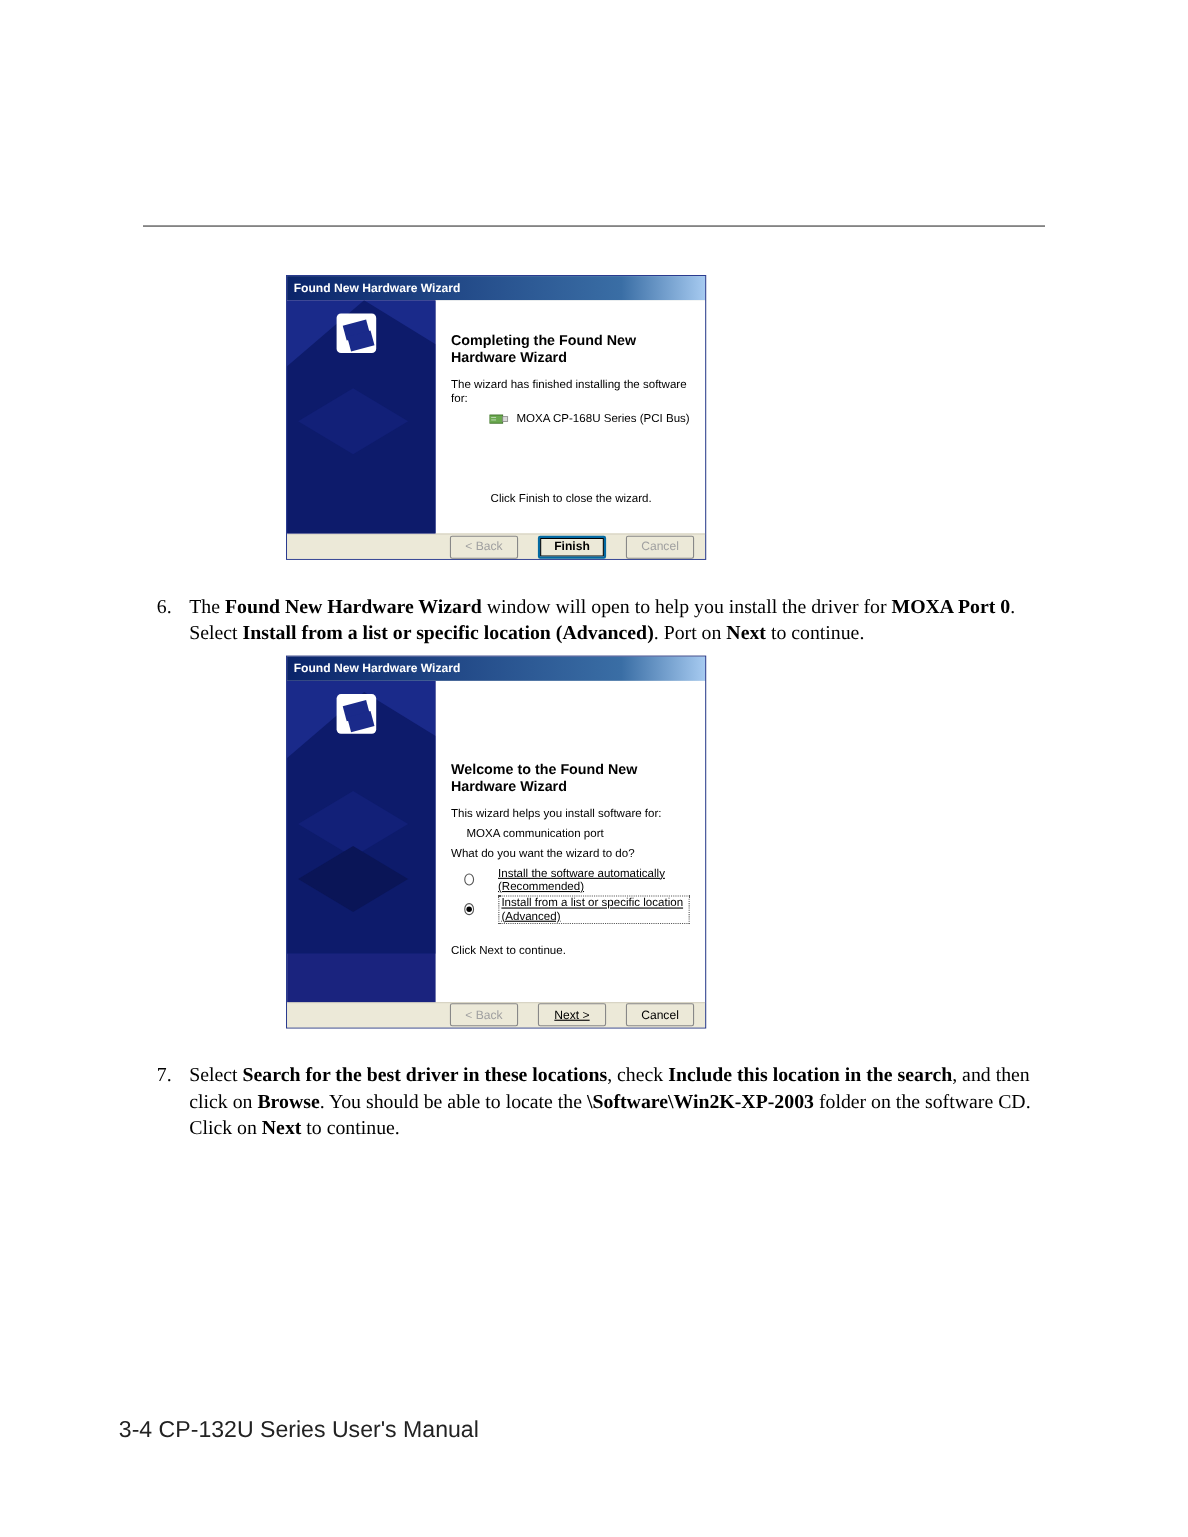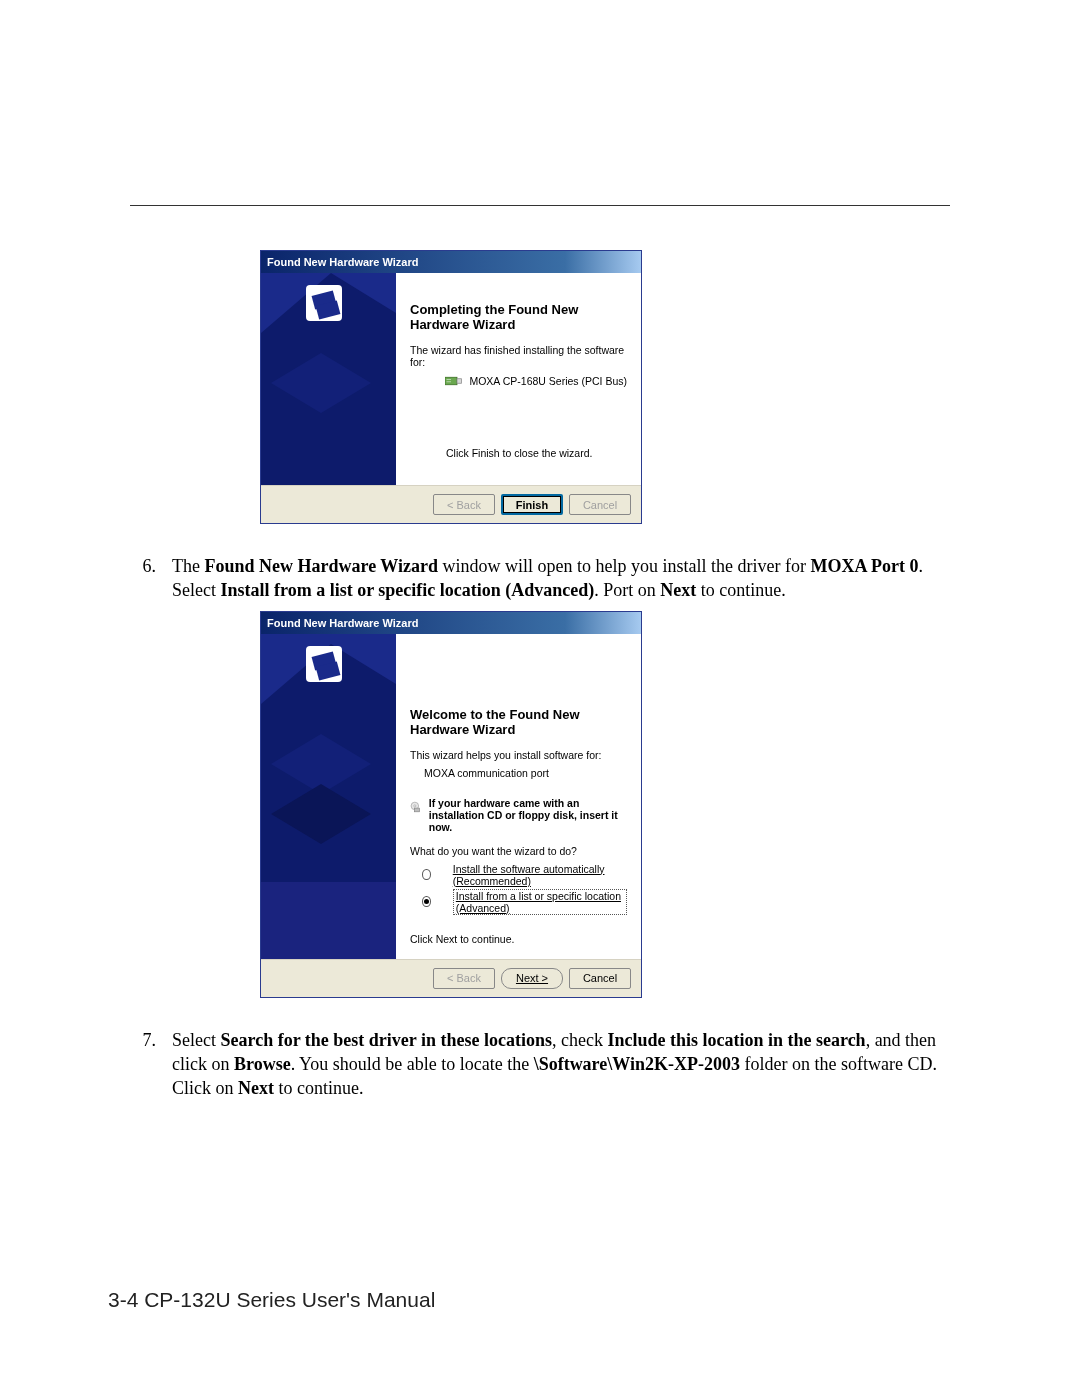--- a/index.html
+++ b/index.html
@@ -87,25 +87,25 @@
   }
   .xp-close-hint {
     position: absolute;
     bottom: 26px;
     left: 14px;
     font-size: 10.5px;
     margin-left: 36px;
   }
   .xp-footer {
     background: #ece9d8;
-    height: 38px;
+    height: 23px;
     display: flex;
     justify-content: flex-end;
     align-items: center;
-    gap: 6px;
+    gap: 18px;
     padding: 0 10px;
     border-top: 1px solid #d6d2c2;
   }
   .xp-btn {
     min-width: 62px;
     height: 21px;
     font-size: 11px;
     font-family: Tahoma, Arial, sans-serif;
     background: #ece9d8;
     border: 1px solid #888;
@@ -251,48 +251,40 @@
                 <rect x="52" y="20" width="22" height="14" transform="rotate(-15 63 27)"></rect>
                 <rect x="56" y="30" width="22" height="14" transform="rotate(-15 67 37)"></rect>
               </g>
             </svg>
           </div>
           <div class="xp-main" style="min-height:248px;margin-top:44px;">
             <h2>Welcome to the Found New Hardware Wizard</h2>
             <div class="sub">This wizard helps you install software for:</div>
             <div class="sub" style="margin-left:14px;">MOXA communication port</div>
 
-            <div class="cd-note">
-              <svg width="20" height="20" viewBox="0 0 20 20">
-                <circle cx="9" cy="8" r="7" fill="#e8e8e8" stroke="#888"></circle>
-                <circle cx="9" cy="8" r="2" fill="#fff" stroke="#888"></circle>
-                <rect x="8" y="12" width="10" height="7" fill="#bdbdbd" stroke="#777"></rect>
-              </svg>
-              <span>If your hardware came with an installation CD or floppy disk, insert it now.</span>
-            </div>
 
             <div class="sub" style="margin-top:6px;">What do you want the wizard to do?</div>
 
             <div class="radio-row">
               <span class="radio"></span>
               <span style="text-decoration:underline;">Install the software automatically (Recommended)</span>
             </div>
             <div class="radio-row">
               <span class="radio">
                   <span class="dot"></span>
                 </span>
               <span class="radio-label-focus" style="text-decoration:underline;">Install from a list or specific location (Advanced)</span>
             </div>
 
             <div class="sub" style="margin-top:18px;">Click Next to continue.</div>
           </div>
         </div>
         <div class="xp-footer">
           <button class="xp-btn disabled">&lt; Back</button>
-          <button class="xp-btn" style="text-decoration:underline;border-radius:10px;">Next &gt;</button>
+          <button class="xp-btn" style="text-decoration:underline;">Next &gt;</button>
           <button class="xp-btn">Cancel</button>
         </div>
       </div>
     </div>
 
     <ol class="steps" style="margin-top:26px;">
       <li>
         <span class="num">7.</span>
         <span class="txt">
           <span>Select </span><span class="bold">Search for the best driver in these locations</span><span>, check </span><span class="bold">Include this location in the search</span><span>, and then click on </span><span class="bold">Browse</span><span>. You should be able to locate the </span><span class="bold">\Software\Win2K-XP-2003</span><span> folder on the software CD. Click on </span><span class="bold">Next</span><span> to continue.</span>

